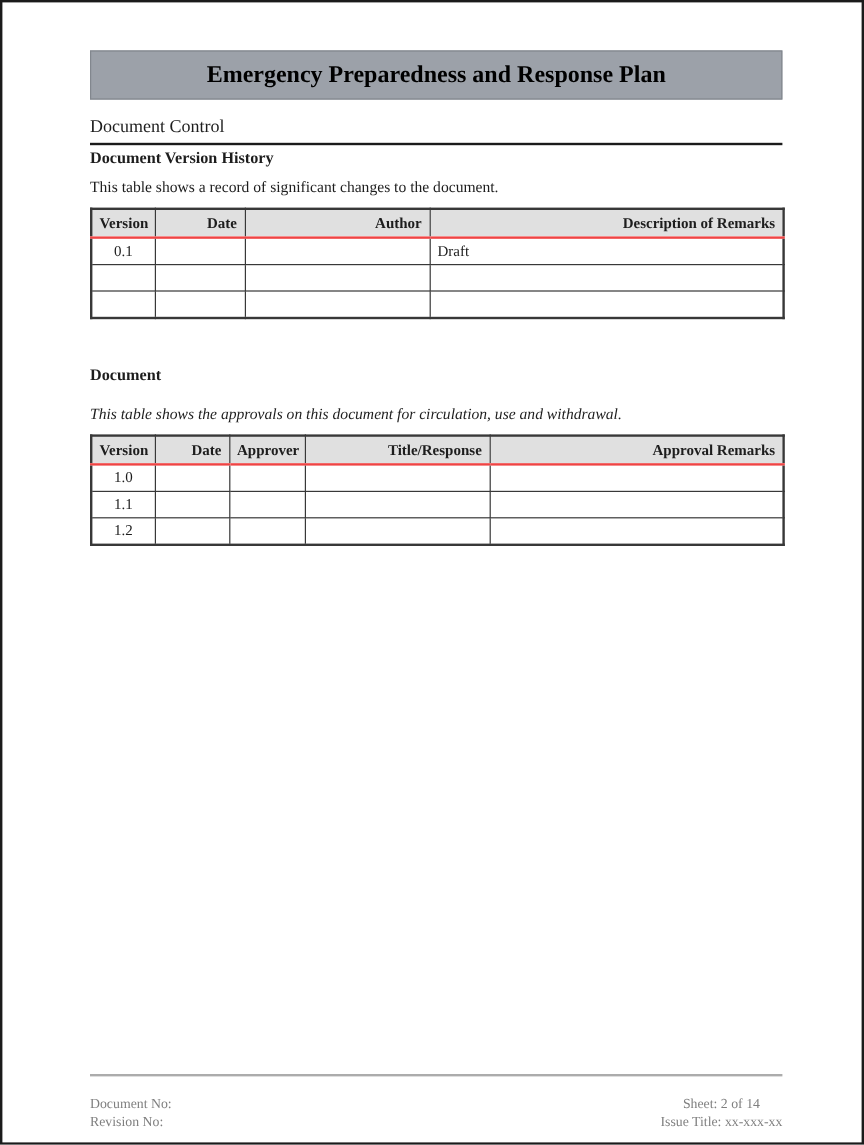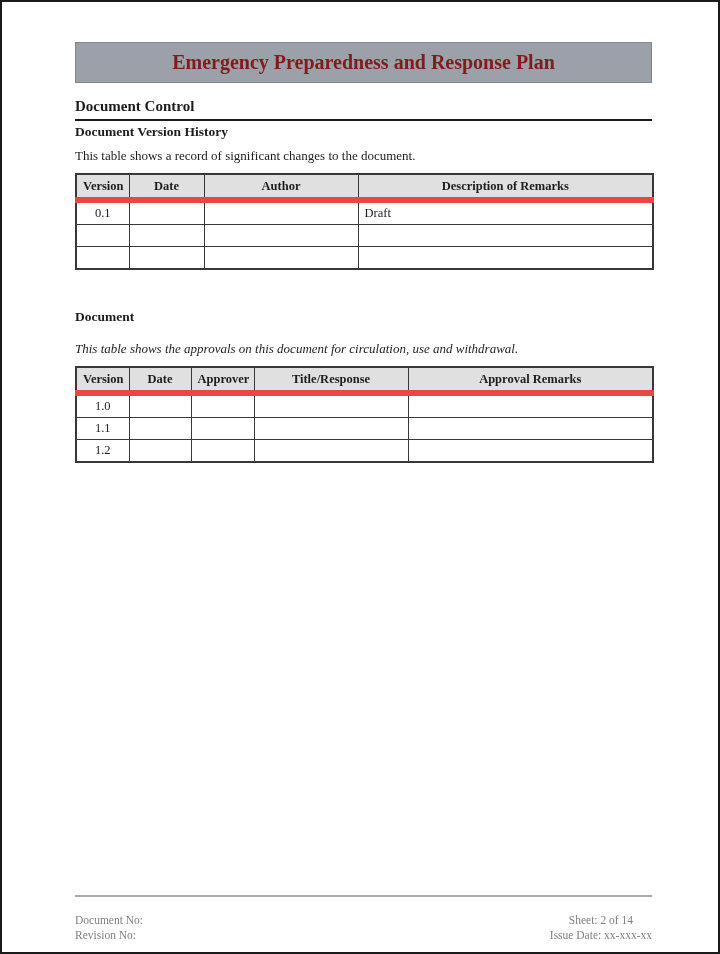--- a/index.html
+++ b/index.html
@@ -19,28 +19,28 @@
   .banner {
     margin-top: 40px;
     height: 41px;
     box-sizing: border-box;
     background: #9CA1A9;
     border: 1px solid #82878E;
     text-align: center;
     line-height: 39px;
     font-size: 20px;
     font-weight: bold;
-    color: #7f1d1d;
+    color: #000000;
   }
 
   .section-heading {
     margin: 14px 0 0 0;
     font-size: 15px;
     line-height: 19px;
-    font-weight: bold;
+    font-weight: normal;
     padding-bottom: 3px;
     border-bottom: 2px solid #1b1b1b;
   }
 
   .sub-heading {
     margin: 2px 0 0 0;
     font-size: 13.5px;
     line-height: 17px;
     font-weight: bold;
   }
@@ -64,23 +64,23 @@
   table.doc-table th, table.doc-table td {
     border: 1px solid #383838;
     padding: 0 6px;
     height: 21px;
     overflow: hidden;
     white-space: nowrap;
   }
   table.doc-table thead th {
     background: #E0E0E0;
     font-weight: bold;
-    text-align: center;
+    text-align: right;
     height: 22px;
-    border-bottom: 6px solid #ef4444;
+    border-bottom: 2px solid #ef4444;
   }
   .center { text-align: center; }
 
   .footer {
     position: absolute;
     left: 73px;
     top: 893px;
     width: 577px;
     border-top: 2px solid #ACACAC;
     padding-top: 16px;
@@ -190,16 +190,16 @@
     </table>
   </div>
 
   <div class="footer">
     <div class="left">
       <div>Document No:</div>
       <div>Revision No:</div>
     </div>
     <div class="right">
       <div>Sheet: 2 of 14</div>
-      <div>Issue Date: xx-xxx-xx</div>
+      <div>Issue Title: xx-xxx-xx</div>
     </div>
   </div>
 </div>
 
 </body></html>

